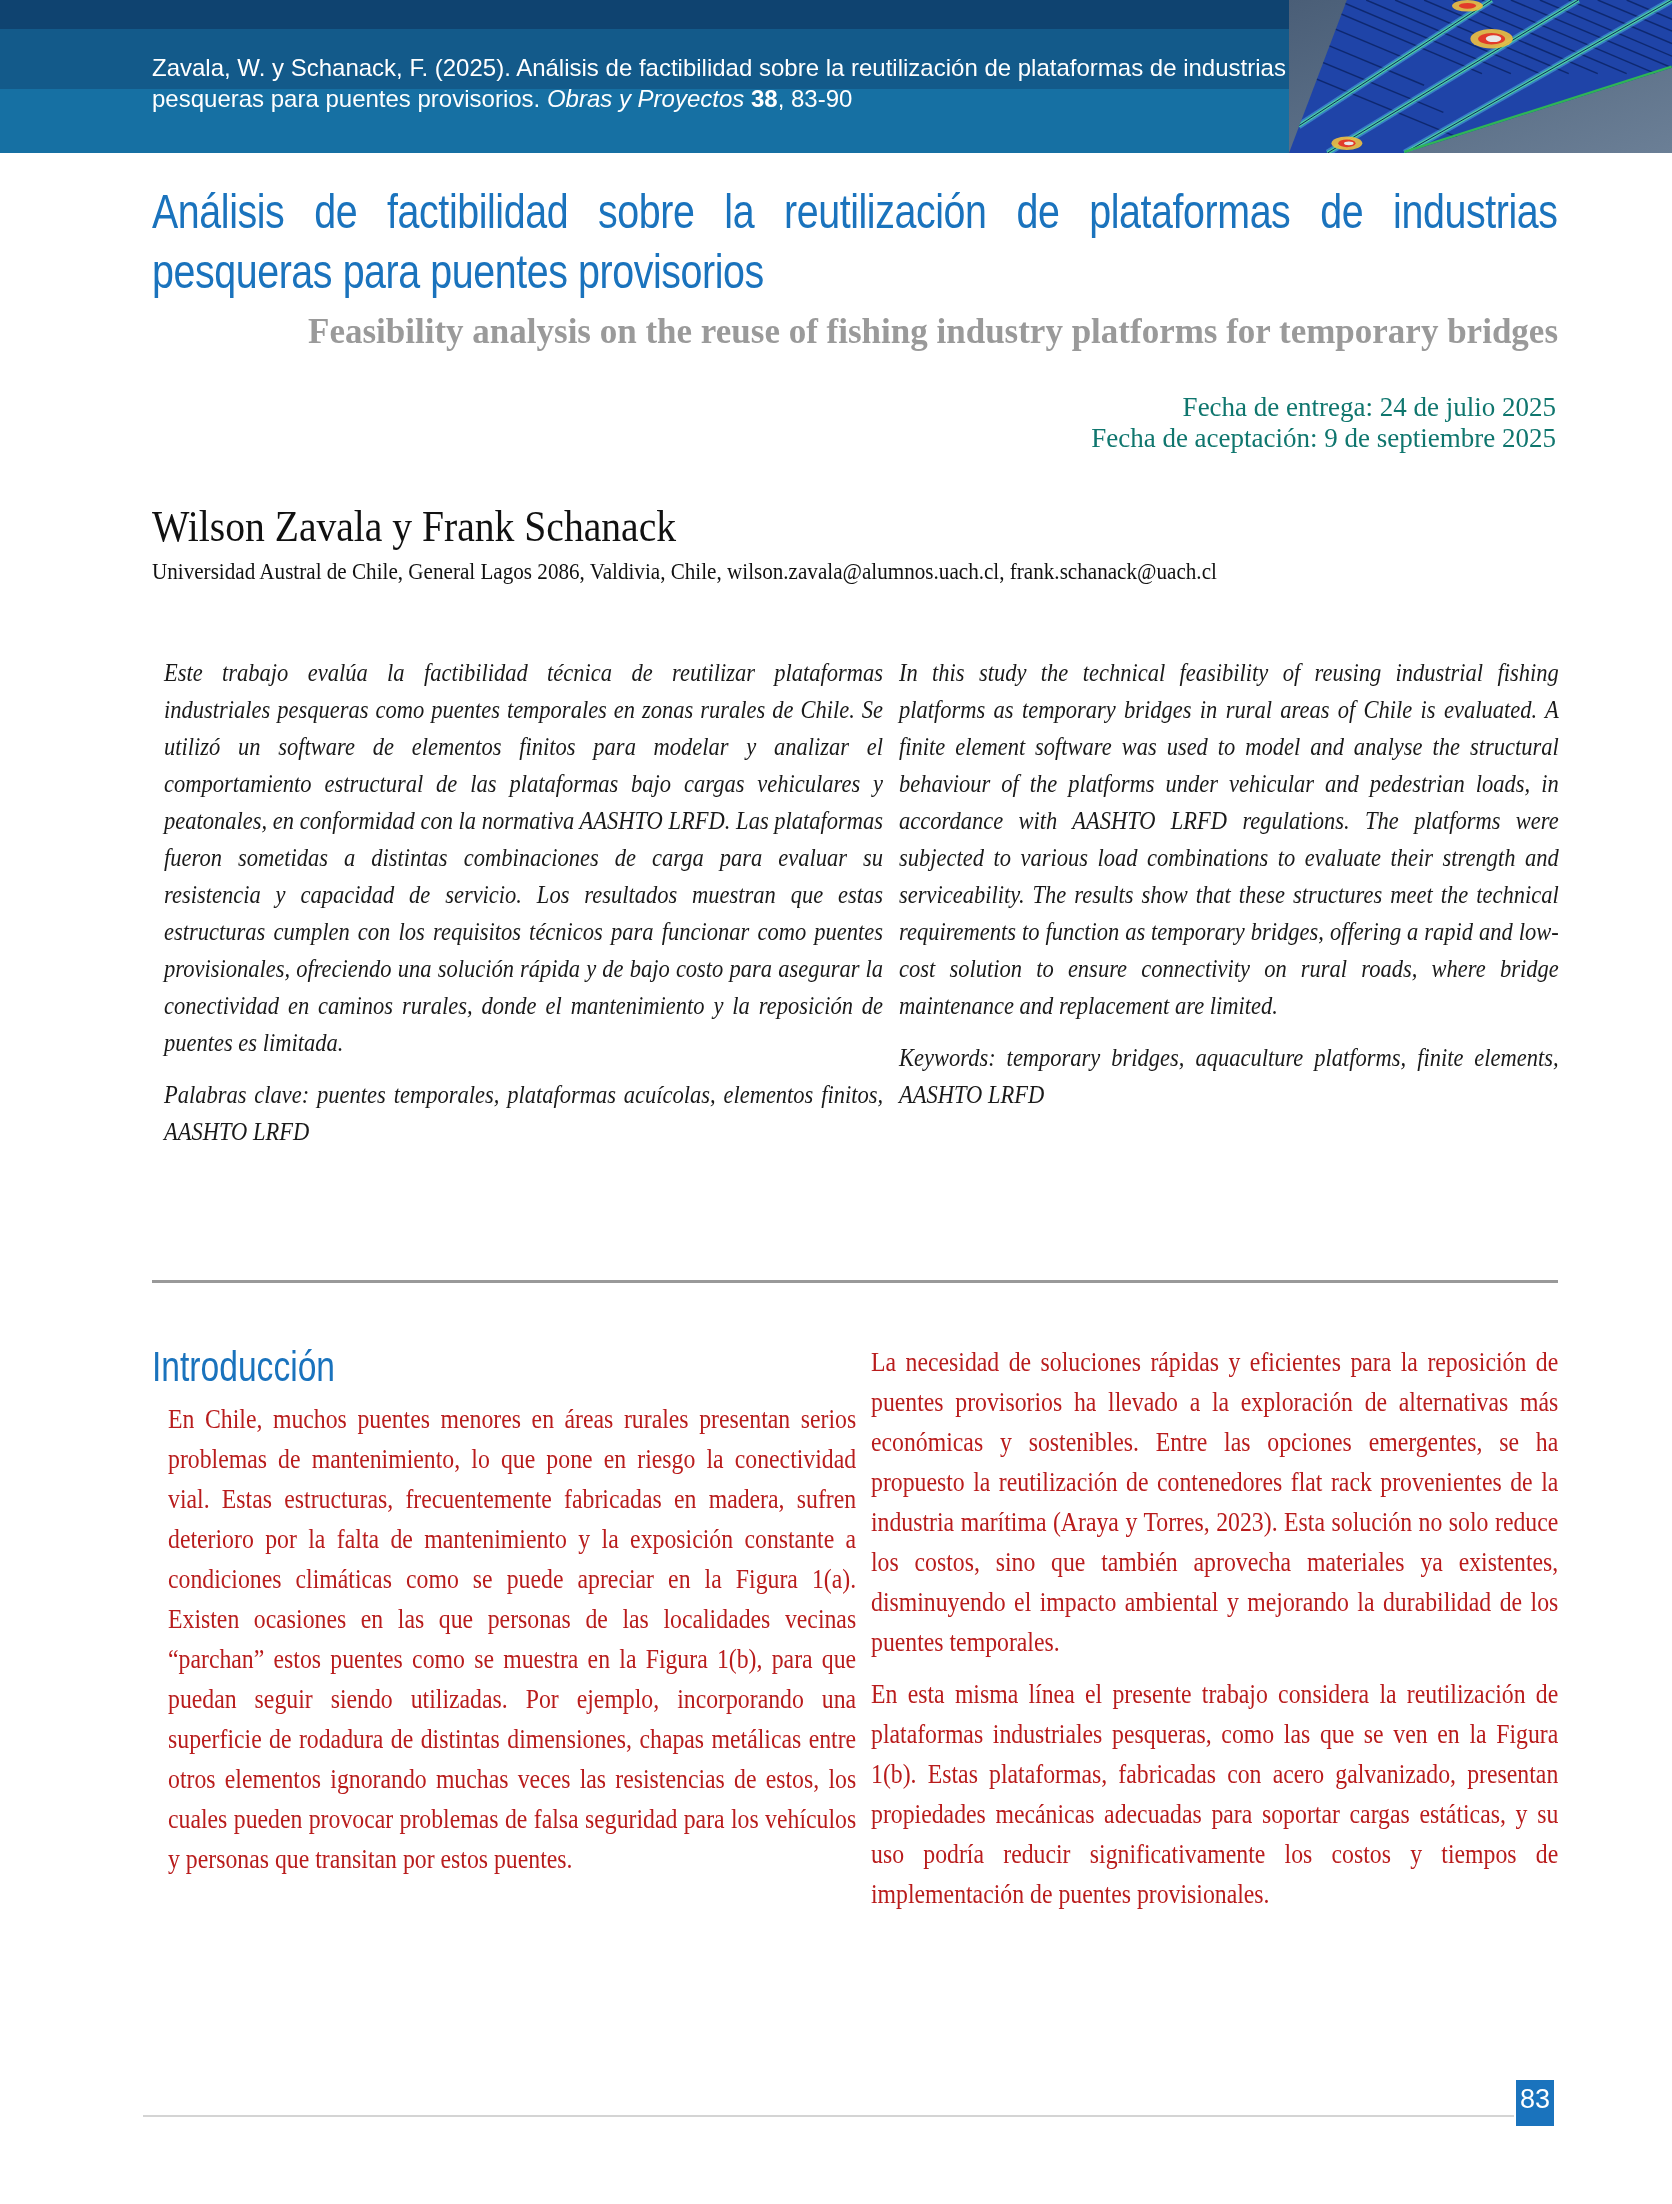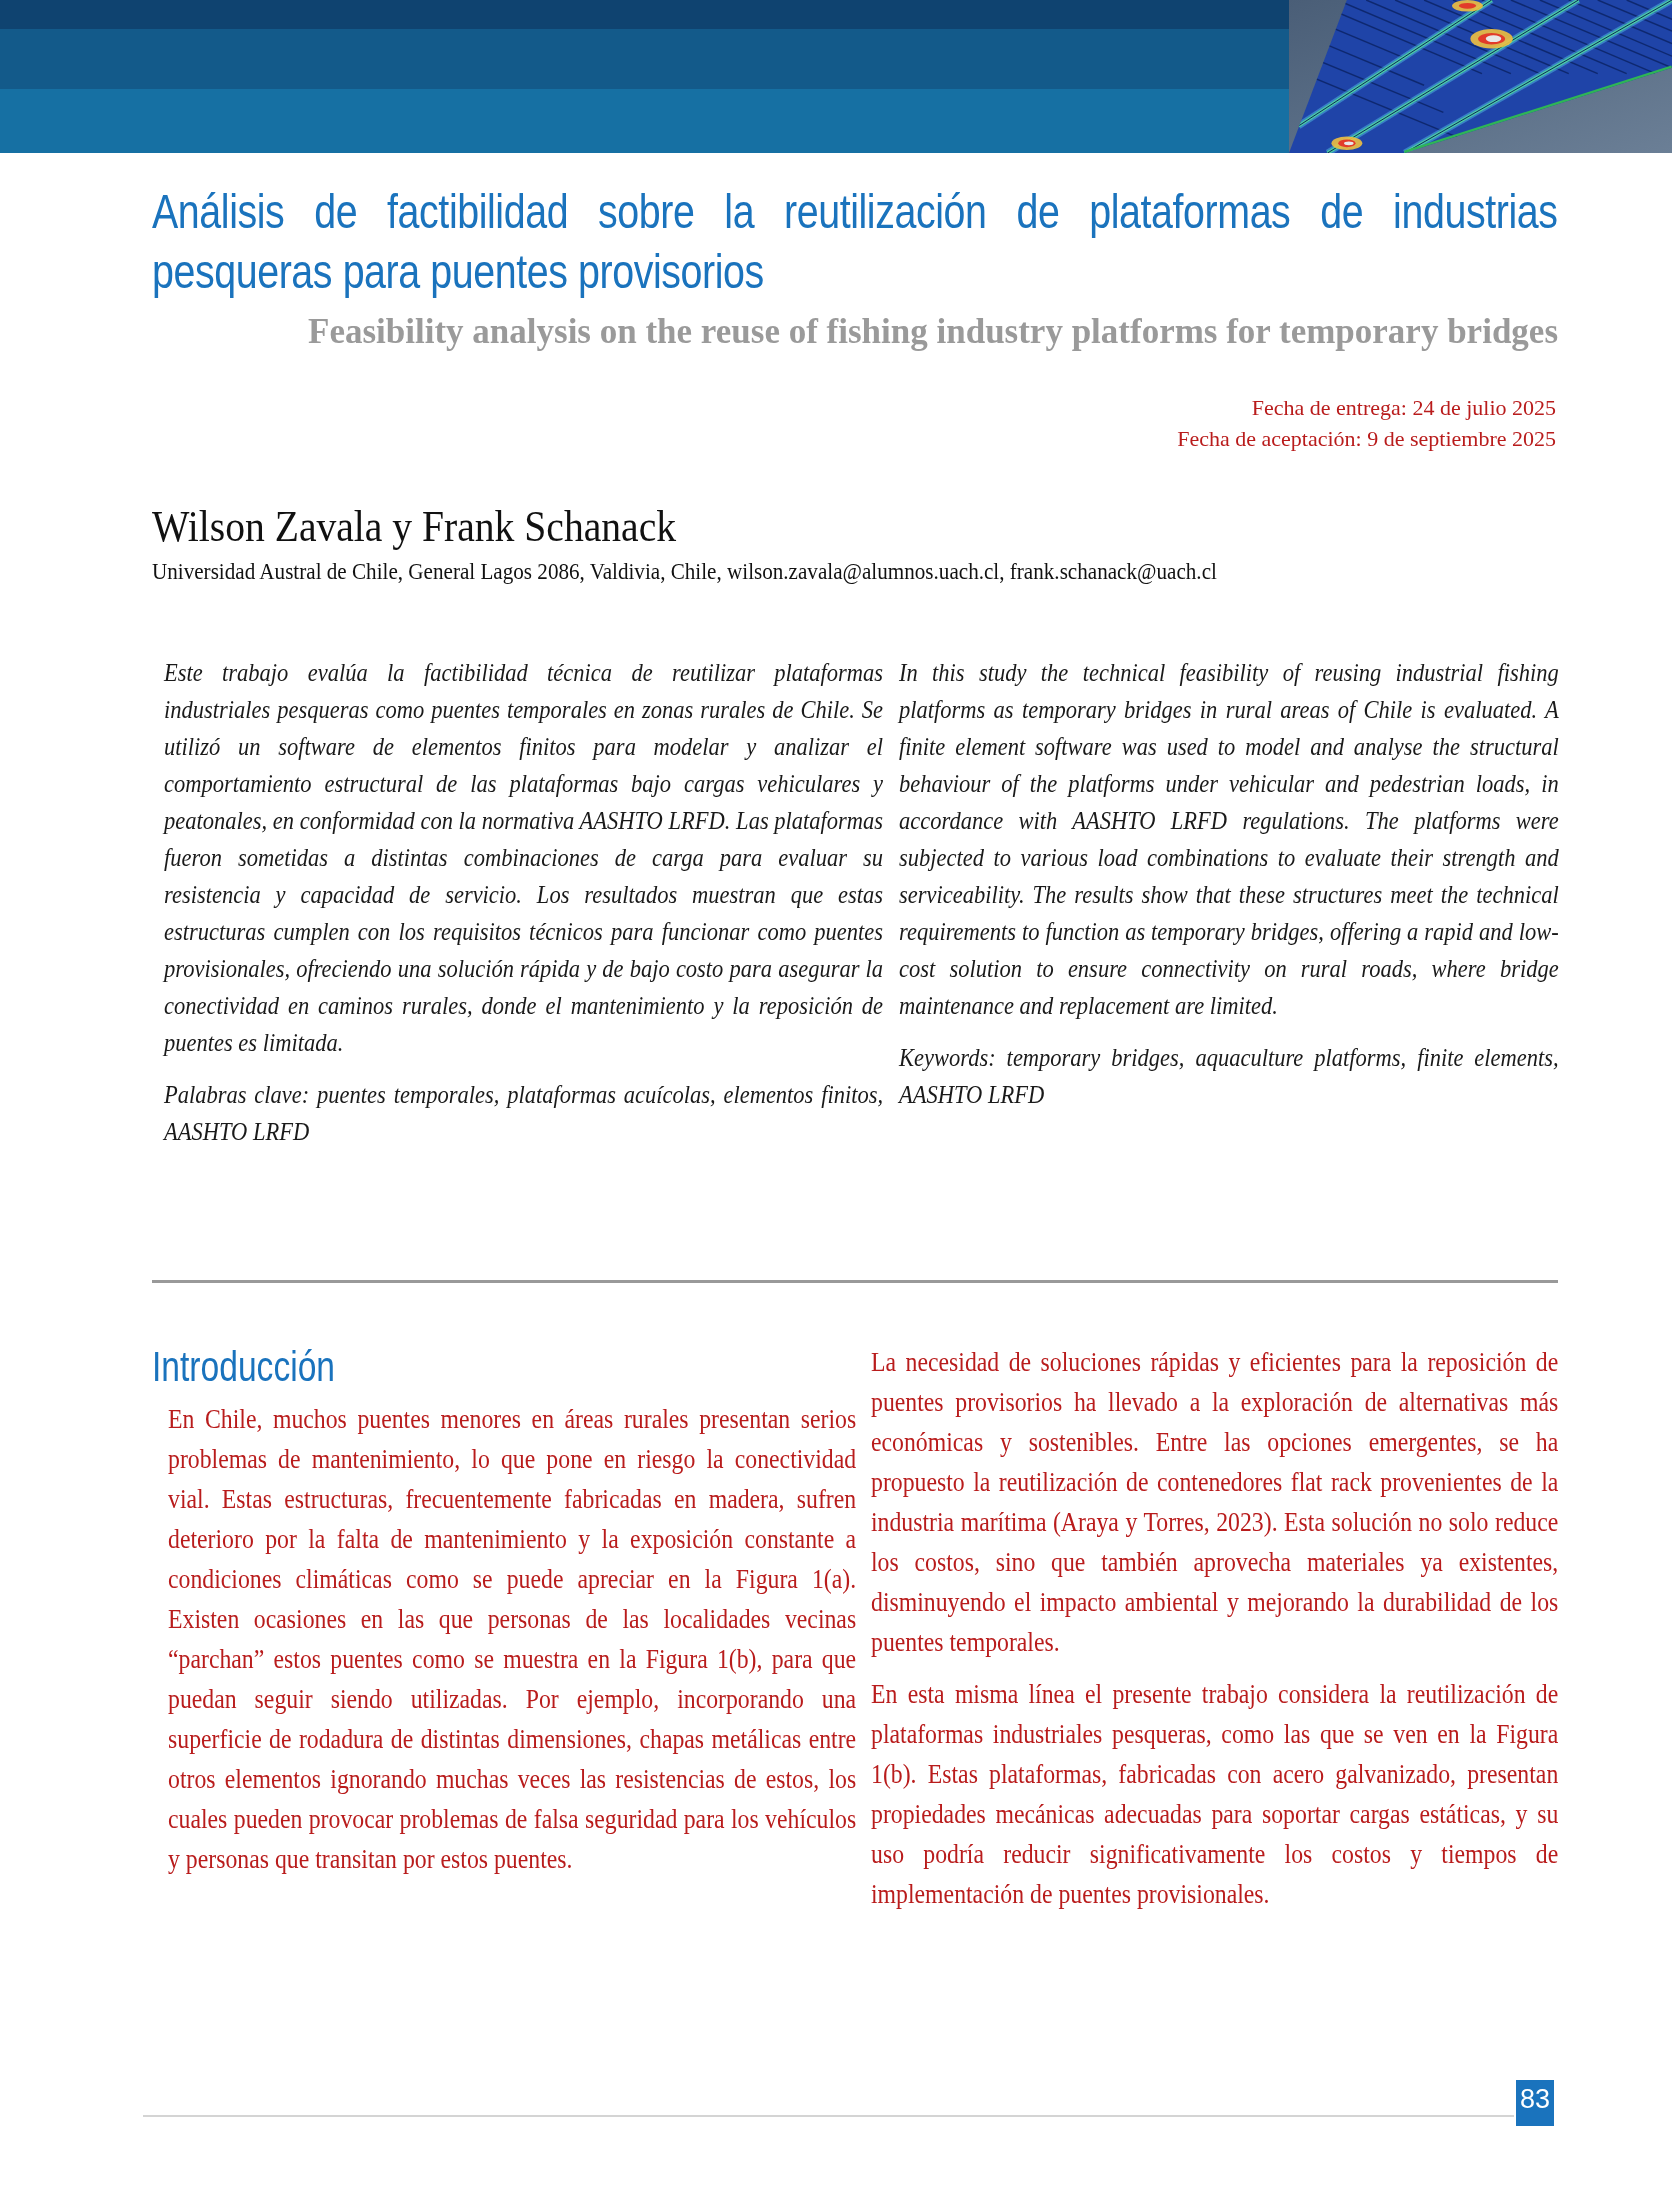--- a/index.html
+++ b/index.html
@@ -32,21 +32,21 @@
     letter-spacing: -0.5px;
   }
   .title-en {
     position: absolute; left: 152px; top: 311px; width: 1406px;
     font-family: "Liberation Serif", serif; font-size: 35px; line-height: 42px;
     color: #9a9a9a; margin: 0; text-align: right;
   }
   
   .dates {
     position: absolute; right: 116px; top: 392px; text-align: right;
-    font-size: 22px; line-height: 31px; color: #b91c1c;
+    font-size: 27px; line-height: 31px; color: #0f766e;
   }
   
   .authors {
     position: absolute; left: 152px; top: 500px;
     font-size: 44px; line-height: 54px; color: #111;
     transform: scaleX(0.9); transform-origin: left top;
   }
   .affiliation {
     position: absolute; left: 152px; top: 555px; width: 1545px;
     font-size: 24px; line-height: 33px; color: #111;
@@ -99,20 +99,21 @@
     position: absolute; left: 1516px; top: 2080px; width: 38px; height: 46px;
     background: #1a73bd; color: #ffffff;
     font-family: "Liberation Sans", sans-serif; font-size: 27px; line-height: 38px;
     text-align: center;
   }
 </style>
 </head>
 <body>
 
 <div class="header-band">
+  <div class="header-citation"><span>Zavala, W. y Schanack, F. (2025). Análisis de factibilidad sobre la reutilización de plataformas de industrias pesqueras para puentes provisorios. </span><span class="ital">Obras y Proyectos</span> <span class="bold">38</span><span>, 83-90</span></div>
 
   <svg class="header-image" viewBox="0 0 397 158" preserveAspectRatio="none">
     <defs>
       <linearGradient id="bgfade" x1="0" y1="0" x2="1" y2="1">
         <stop offset="0" stop-color="#4a5e77"></stop>
         <stop offset="1" stop-color="#6b7f96"></stop>
       </linearGradient>
       <clipPath id="plateclip">
         <polygon points="60,0 397,0 397,70 120,158 0,158"></polygon>
       </clipPath>

